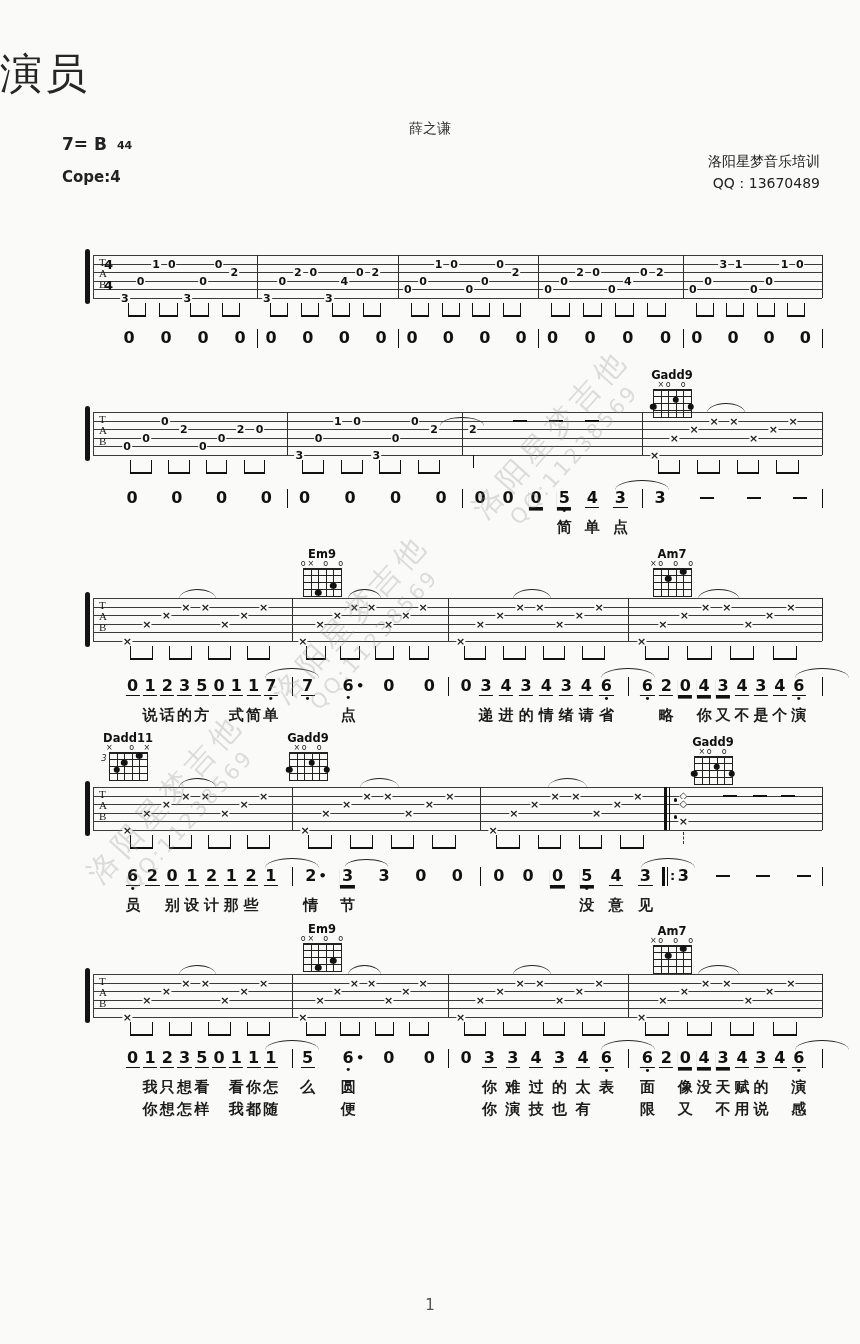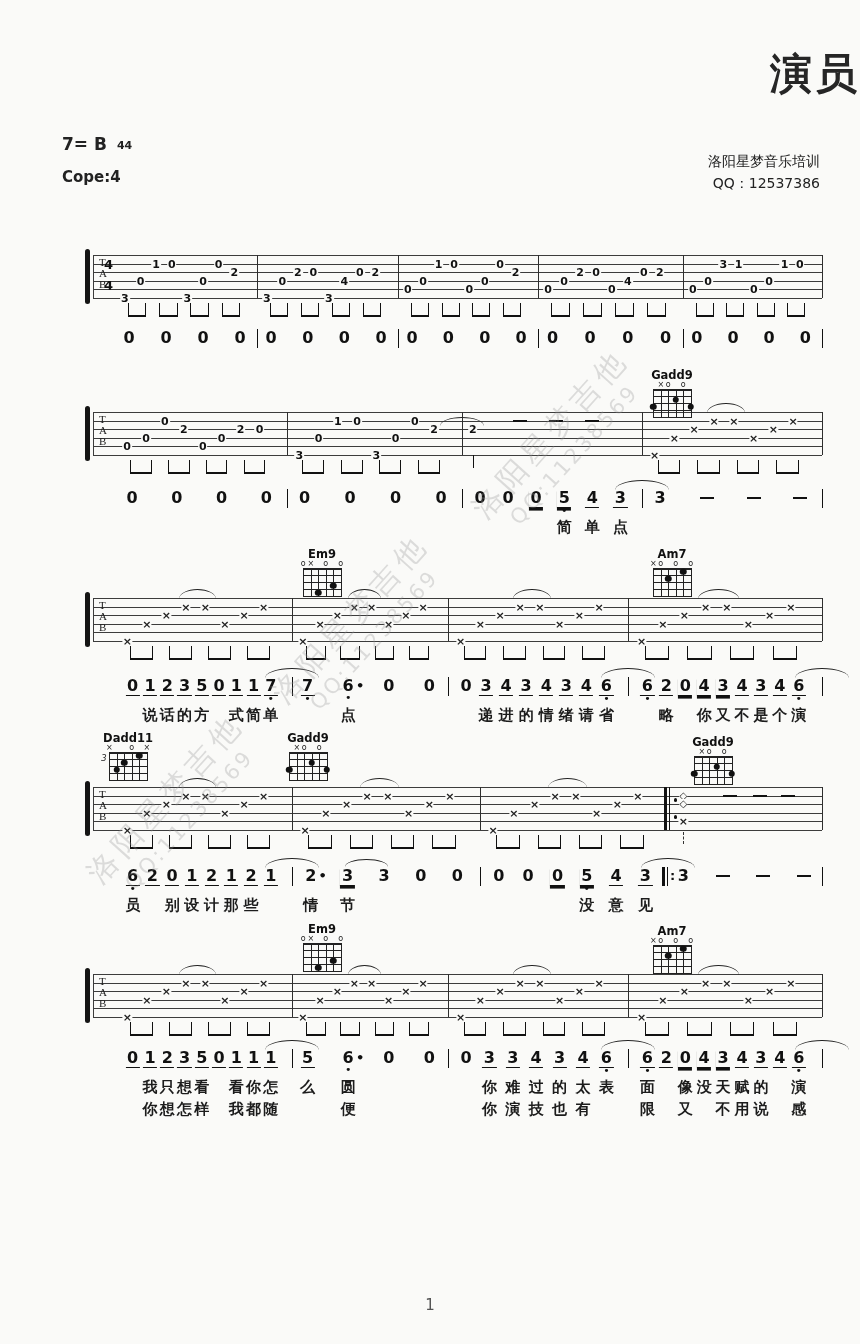--- a/index.html
+++ b/index.html
@@ -1,18 +1,18 @@
 <!DOCTYPE html>
 <html><head>
 <meta charset="utf-8">
 <style>
   html,body{margin:0;padding:0;}
   body{font-family:"DejaVu Sans","Liberation Sans",sans-serif;background:#e8e8e8;}
   #page{position:relative;width:860px;height:1344px;margin:0 auto;background:#fafaf8;overflow:hidden;color:#1a1a1a;}
-  #title{position:absolute;left:0;top:46px;width:100%;text-align:right;font-size:42px;font-weight:700;letter-spacing:3px;color:#262626;}
+  #title{position:absolute;left:0;top:46px;width:100%;text-align:left;font-size:42px;font-weight:400;letter-spacing:3px;color:#262626;}
   #artist{position:absolute;left:0;top:120px;width:100%;text-align:center;font-size:14px;color:#333;}
   #keyrow{position:absolute;left:62px;top:134px;font-size:17px;font-weight:600;color:#222;}
   .frac{display:inline-block;vertical-align:middle;text-align:center;margin-left:10px;font-size:11px;font-weight:700;line-height:1;}
   .frac .bar{border-top:1.4px solid #222;margin:1px 0;}
   #capo{position:absolute;left:62px;top:168px;font-size:15px;font-weight:600;color:#222;}
   #studio-block{position:absolute;right:40px;top:150px;text-align:right;font-size:14px;color:#222;line-height:1.6;}
   #footer{position:absolute;left:0;top:1272px;width:100%;text-align:center;font-size:16.5px;letter-spacing:1.5px;color:#8a8a8a;font-family:"Liberation Serif","DejaVu Serif",serif;}
   #pagenum{position:absolute;left:0;top:1296px;width:100%;text-align:center;font-size:15px;color:#555;}
   .wm{position:absolute;transform:rotate(-48deg);text-align:center;pointer-events:none;line-height:1.25;}
   .wm .l1{font-size:30px;letter-spacing:6px;}
@@ -37,27 +37,28 @@
   .cdot{position:absolute;width:6.5px;height:6.5px;border-radius:50%;background:#111;transform:translate(-50%,-50%);}
   .cbase{position:absolute;font-size:8.5px;font-style:italic;color:#222;}
   .clef{position:absolute;font-size:11px;font-family:"Liberation Serif","DejaVu Serif",serif;color:#222;line-height:1;}
   .tsig{position:absolute;font-size:13px;font-weight:700;color:#111;line-height:1;}
 </style>
 </head>
 <body>
 
 <div id="page">
   <div id="title">演员</div>
+  <div id="artist">薛之谦</div>
   <div id="keyrow">
     <span>7= B</span><span class="frac"><span>4</span><span class="bar"></span><span>4</span></span>
   </div>
   <div id="capo">Cope:4</div>
   <div id="studio-block">
     <div>洛阳星梦音乐培训</div>
-    <div>QQ：12537386</div>
+    <div>QQ：13670489</div>
   </div>
 
   <div id="score">
       <div class="staffline" style="position: absolute; left: 93px; top: 255px; width: 729px;"></div>
       <div class="staffline" style="position: absolute; left: 93px; top: 263.5px; width: 729px;"></div>
       <div class="staffline" style="position: absolute; left: 93px; top: 272px; width: 729px;"></div>
       <div class="staffline" style="position: absolute; left: 93px; top: 280.5px; width: 729px;"></div>
       <div class="staffline" style="position: absolute; left: 93px; top: 289px; width: 729px;"></div>
       <div class="staffline" style="position: absolute; left: 93px; top: 297.5px; width: 729px;"></div>
       <div style="position: absolute; left: 85px; top: 249px; width: 4.5px; height: 54.5px; background: rgb(20, 20, 20); border-radius: 3px;"></div>

